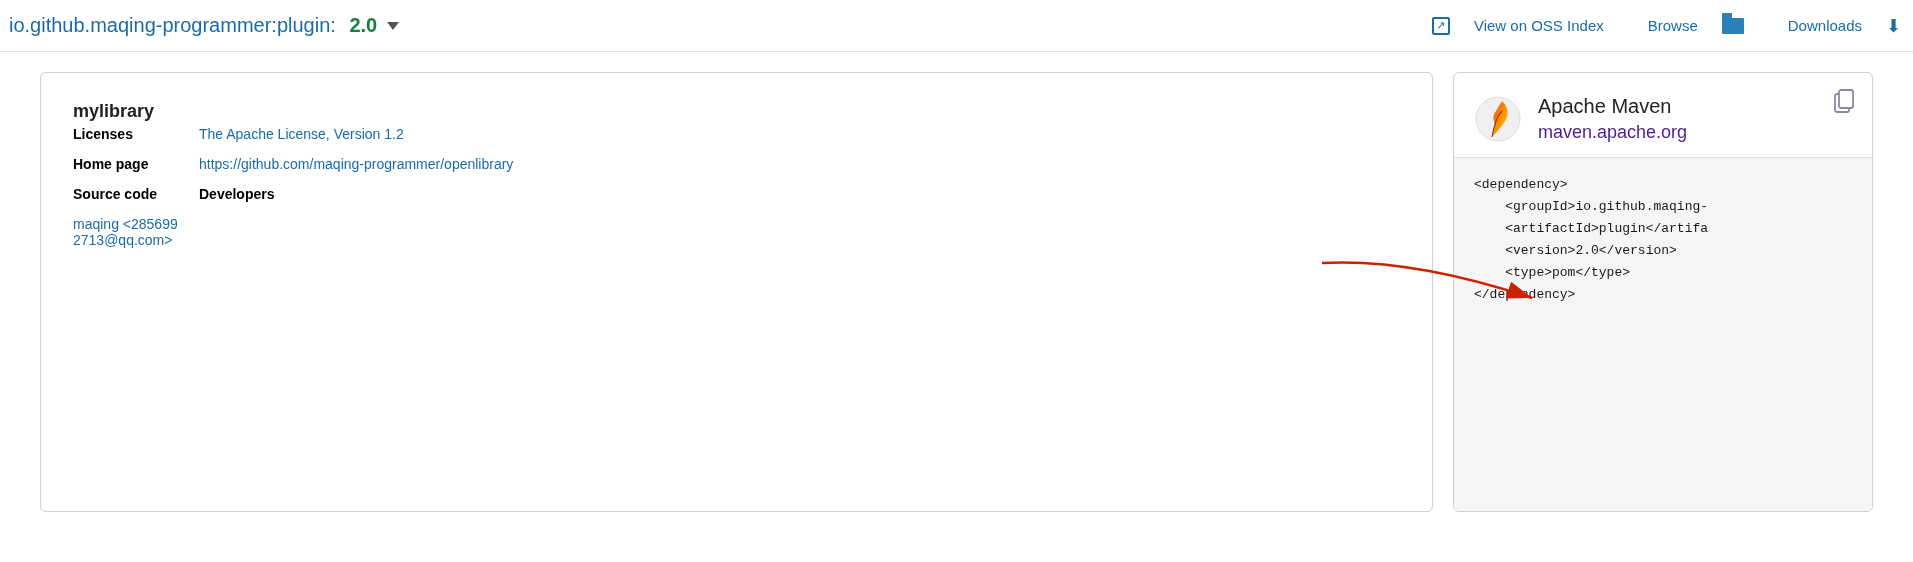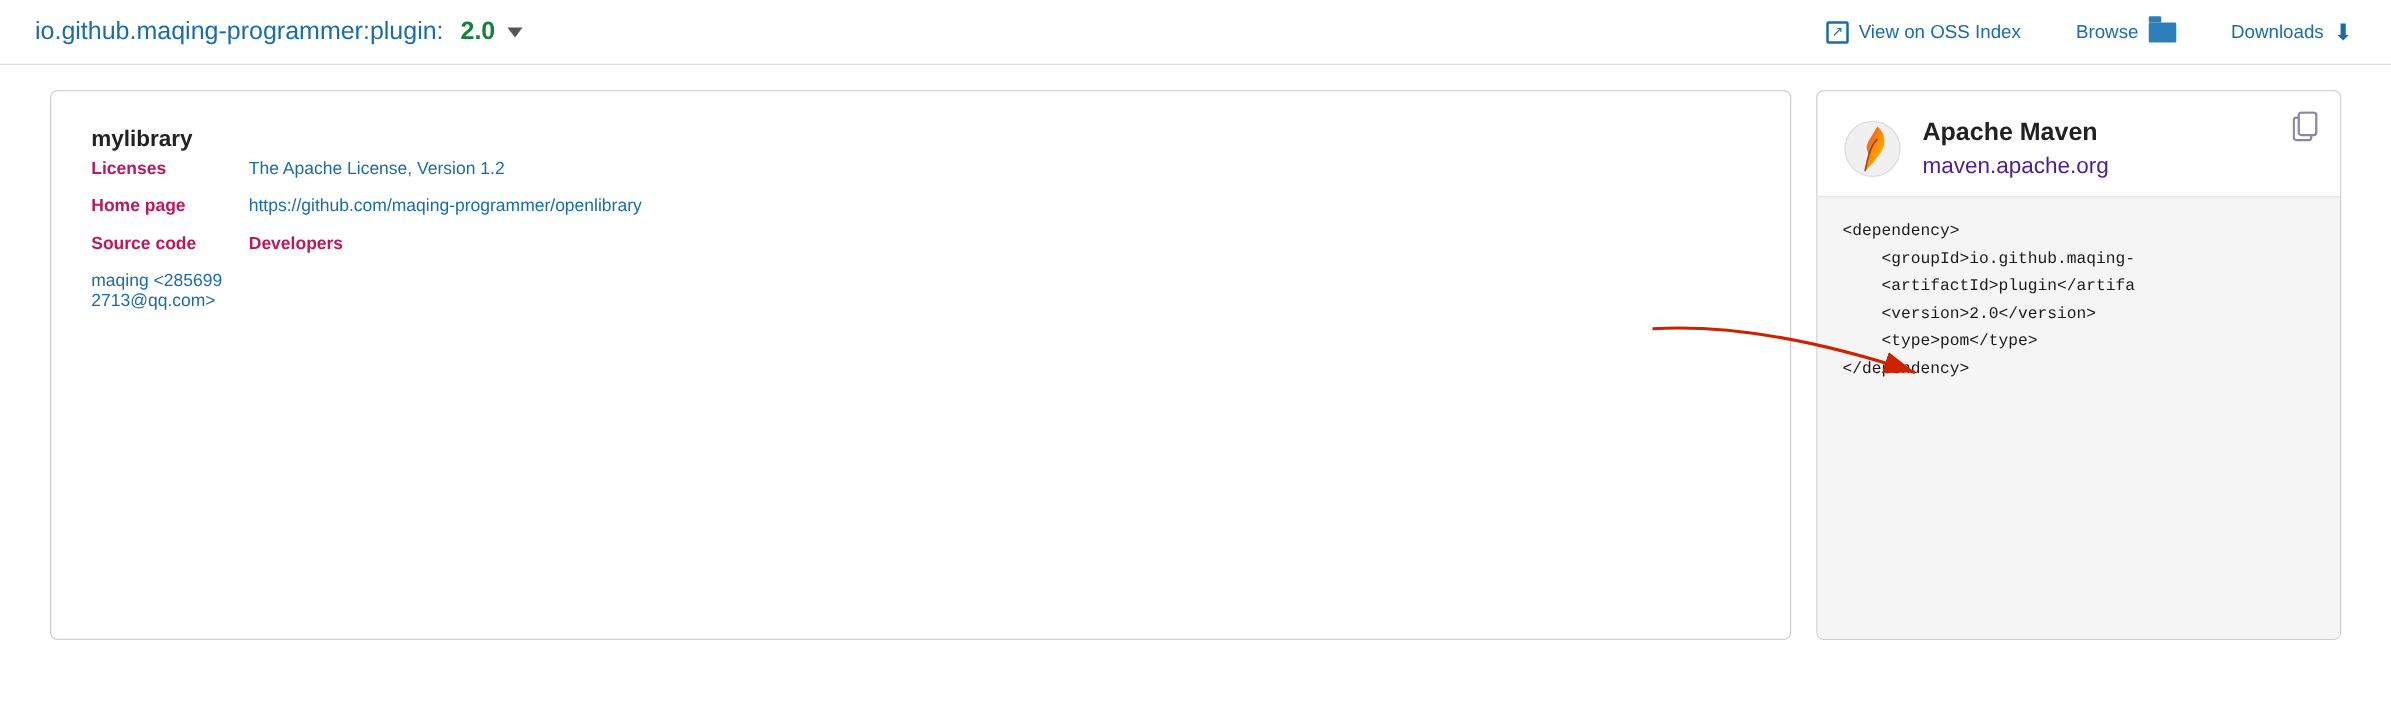--- a/index.html
+++ b/index.html
@@ -7,21 +7,21 @@
       font-family: -apple-system, BlinkMacSystemFont, 'Segoe UI', Arial, sans-serif;
       background: #fff;
       color: #333;
       font-size: 14px;
     }
 
     
     .header {
       display: flex;
       align-items: center;
-      padding: 14px 28px;
+      padding: 14px 9px;
       border-bottom: 1px solid #e0e0e0;
       gap: 20px;
       background: #fff;
     }
 
     .header-title {
       font-size: 20px;
       color: #1a6ca8;
       font-weight: 400;
       display: flex;
@@ -45,21 +45,21 @@
       cursor: pointer;
     }
 
     .header-separator {
       flex: 1;
     }
 
     .header-action {
       display: flex;
       align-items: center;
-      gap: 8px;
+      gap: 24px;
       color: #1a6ca8;
       cursor: pointer;
       font-size: 15px;
       font-weight: 500;
       text-decoration: none;
     }
 
     .external-icon {
       display: inline-flex;
       align-items: center;
@@ -140,21 +140,21 @@
 
     .info-table {
       display: grid;
       grid-template-columns: 110px 1fr;
       gap: 14px 16px;
       align-items: start;
     }
 
     .info-label {
       font-weight: 700;
-      color: #be185d;
+      color: #000000;
       font-size: 14px;
     }
 
     .info-value {
       color: #1a6ca8;
       font-size: 14px;
       word-break: break-all;
     }
 
     .info-value a {
@@ -187,21 +187,21 @@
       margin-right: 16px;
       flex-shrink: 0;
     }
 
     .maven-info {
       flex: 1;
     }
 
     .maven-title {
       font-size: 20px;
-      font-weight: 700;
+      font-weight: 400;
       color: #222;
       margin-bottom: 4px;
     }
 
     .maven-url {
       color: #4c1d95;
       font-size: 18px;
       text-decoration: none;
       margin-top: 44px;
     }

